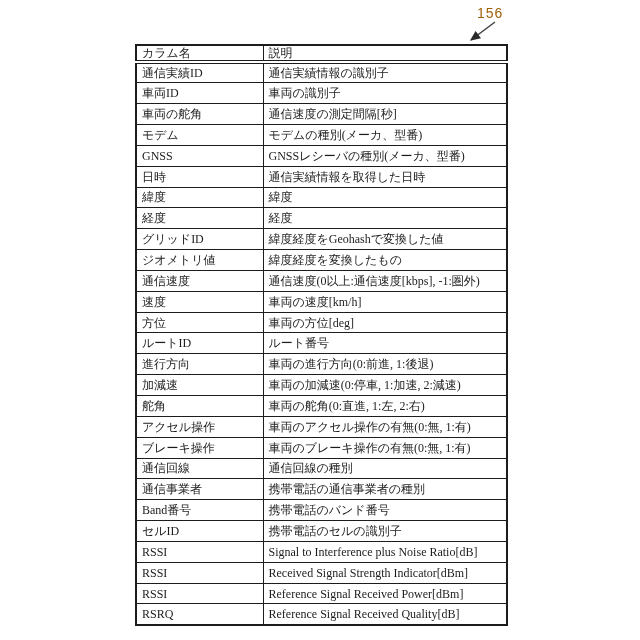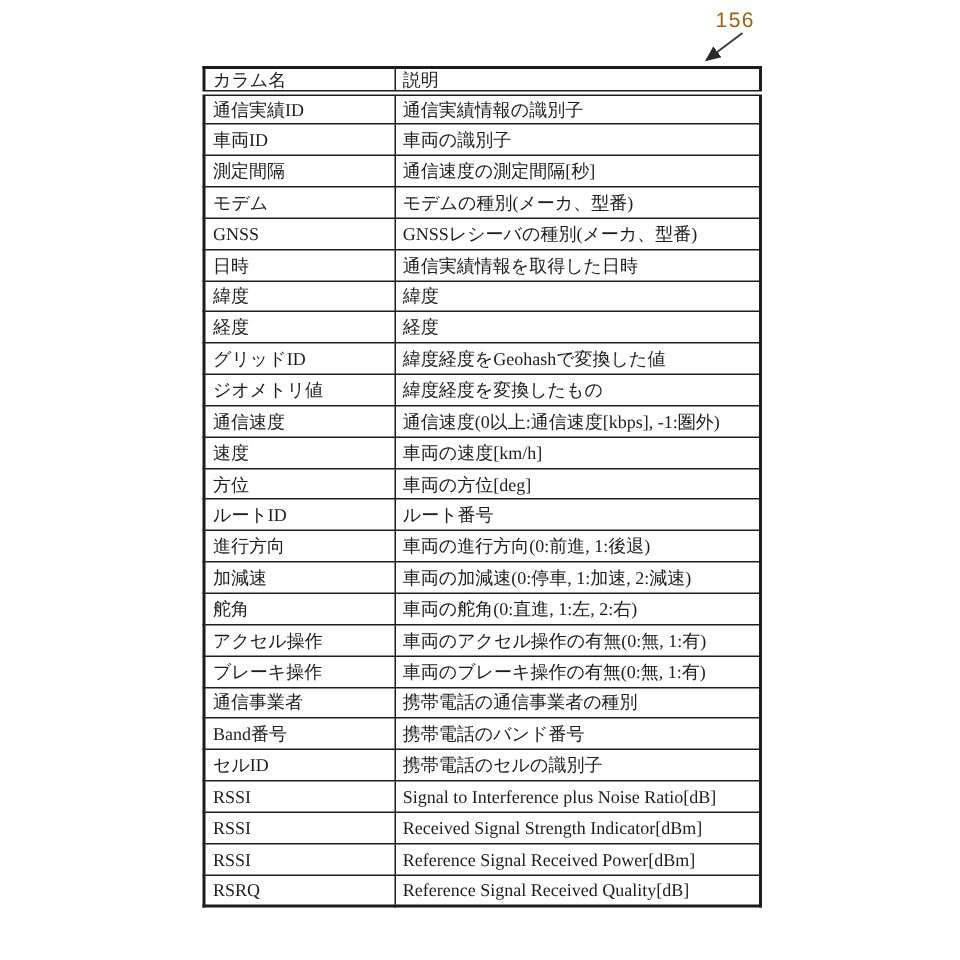--- a/index.html
+++ b/index.html
@@ -90,21 +90,21 @@
     <tbody>
         <tr>
           <td>通信実績ID</td>
           <td>通信実績情報の識別子</td>
         </tr>
         <tr>
           <td>車両ID</td>
           <td>車両の識別子</td>
         </tr>
         <tr>
-          <td>測定間隔</td>
+          <td>車両の舵角</td>
           <td>通信速度の測定間隔[秒]</td>
         </tr>
         <tr>
           <td>モデム</td>
           <td>モデムの種別(メーカ、型番)</td>
         </tr>
         <tr>
           <td>GNSS</td>
           <td>GNSSレシーバの種別(メーカ、型番)</td>
         </tr>
@@ -158,20 +158,24 @@
         </tr>
         <tr>
           <td>アクセル操作</td>
           <td>車両のアクセル操作の有無(0:無, 1:有)</td>
         </tr>
         <tr>
           <td>ブレーキ操作</td>
           <td>車両のブレーキ操作の有無(0:無, 1:有)</td>
         </tr>
         <tr>
+          <td>通信回線</td>
+          <td>通信回線の種別</td>
+        </tr>
+        <tr>
           <td>通信事業者</td>
           <td>携帯電話の通信事業者の種別</td>
         </tr>
         <tr>
           <td>Band番号</td>
           <td>携帯電話のバンド番号</td>
         </tr>
         <tr>
           <td>セルID</td>
           <td>携帯電話のセルの識別子</td>

